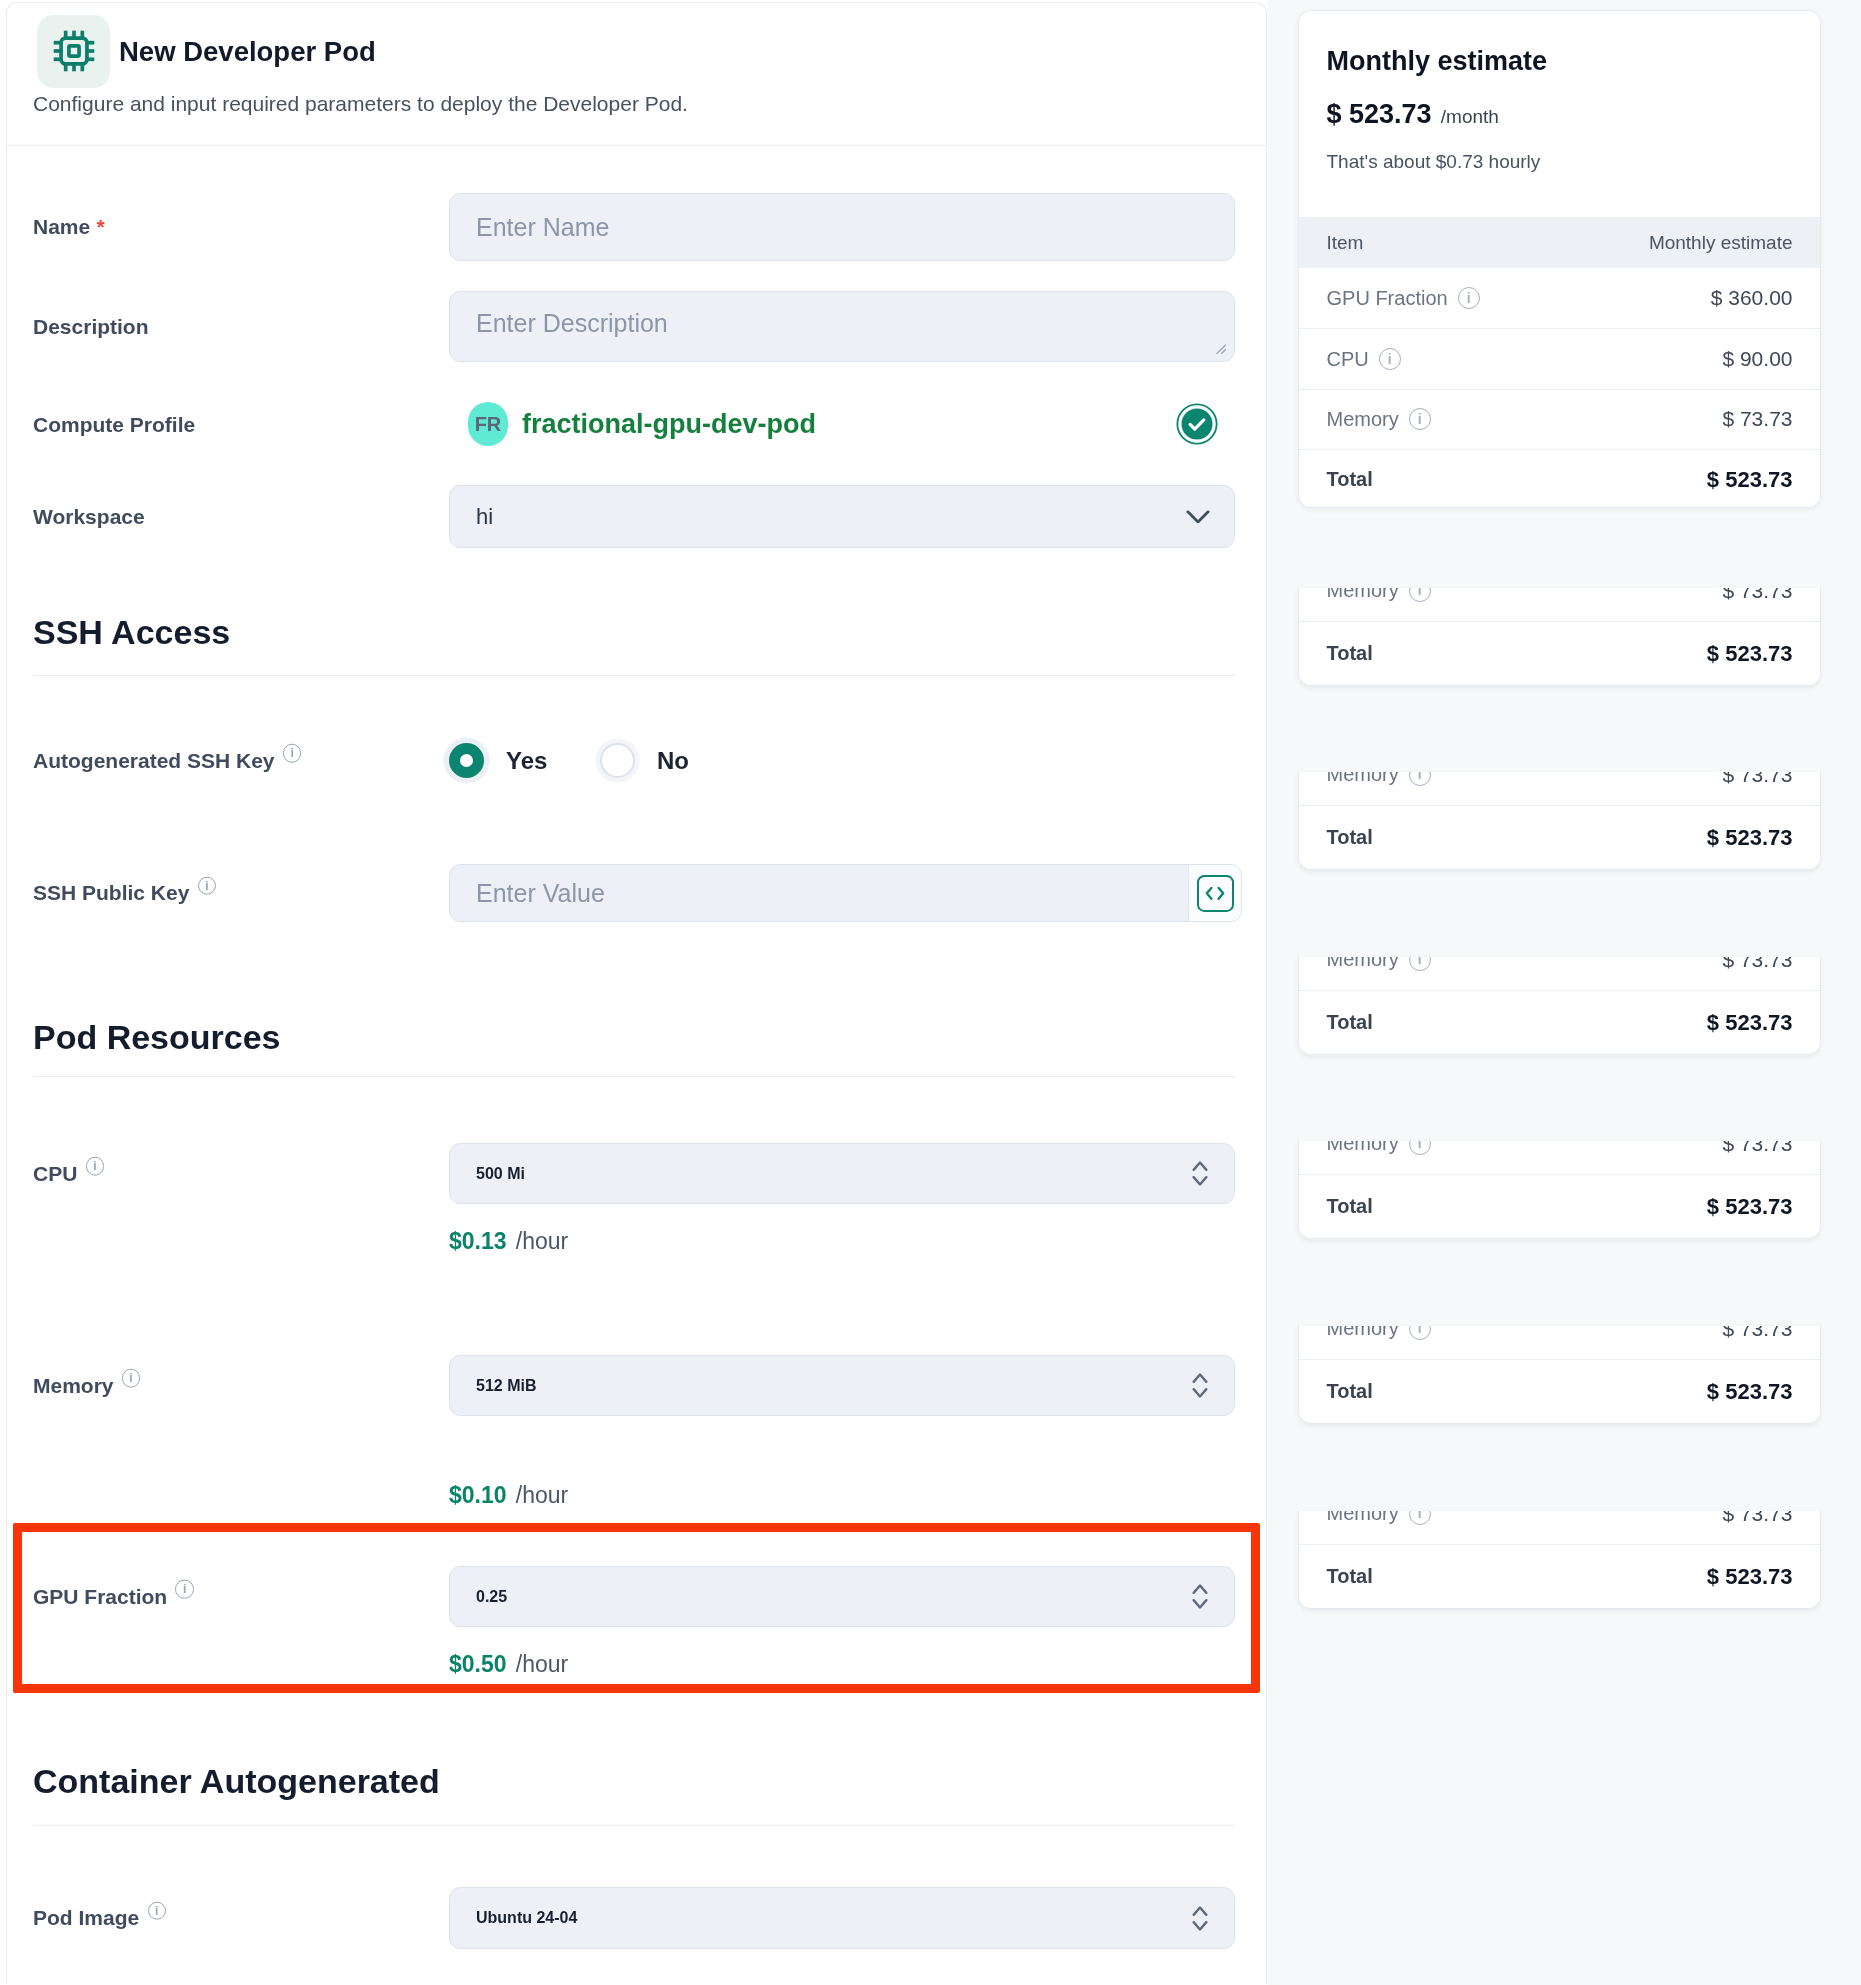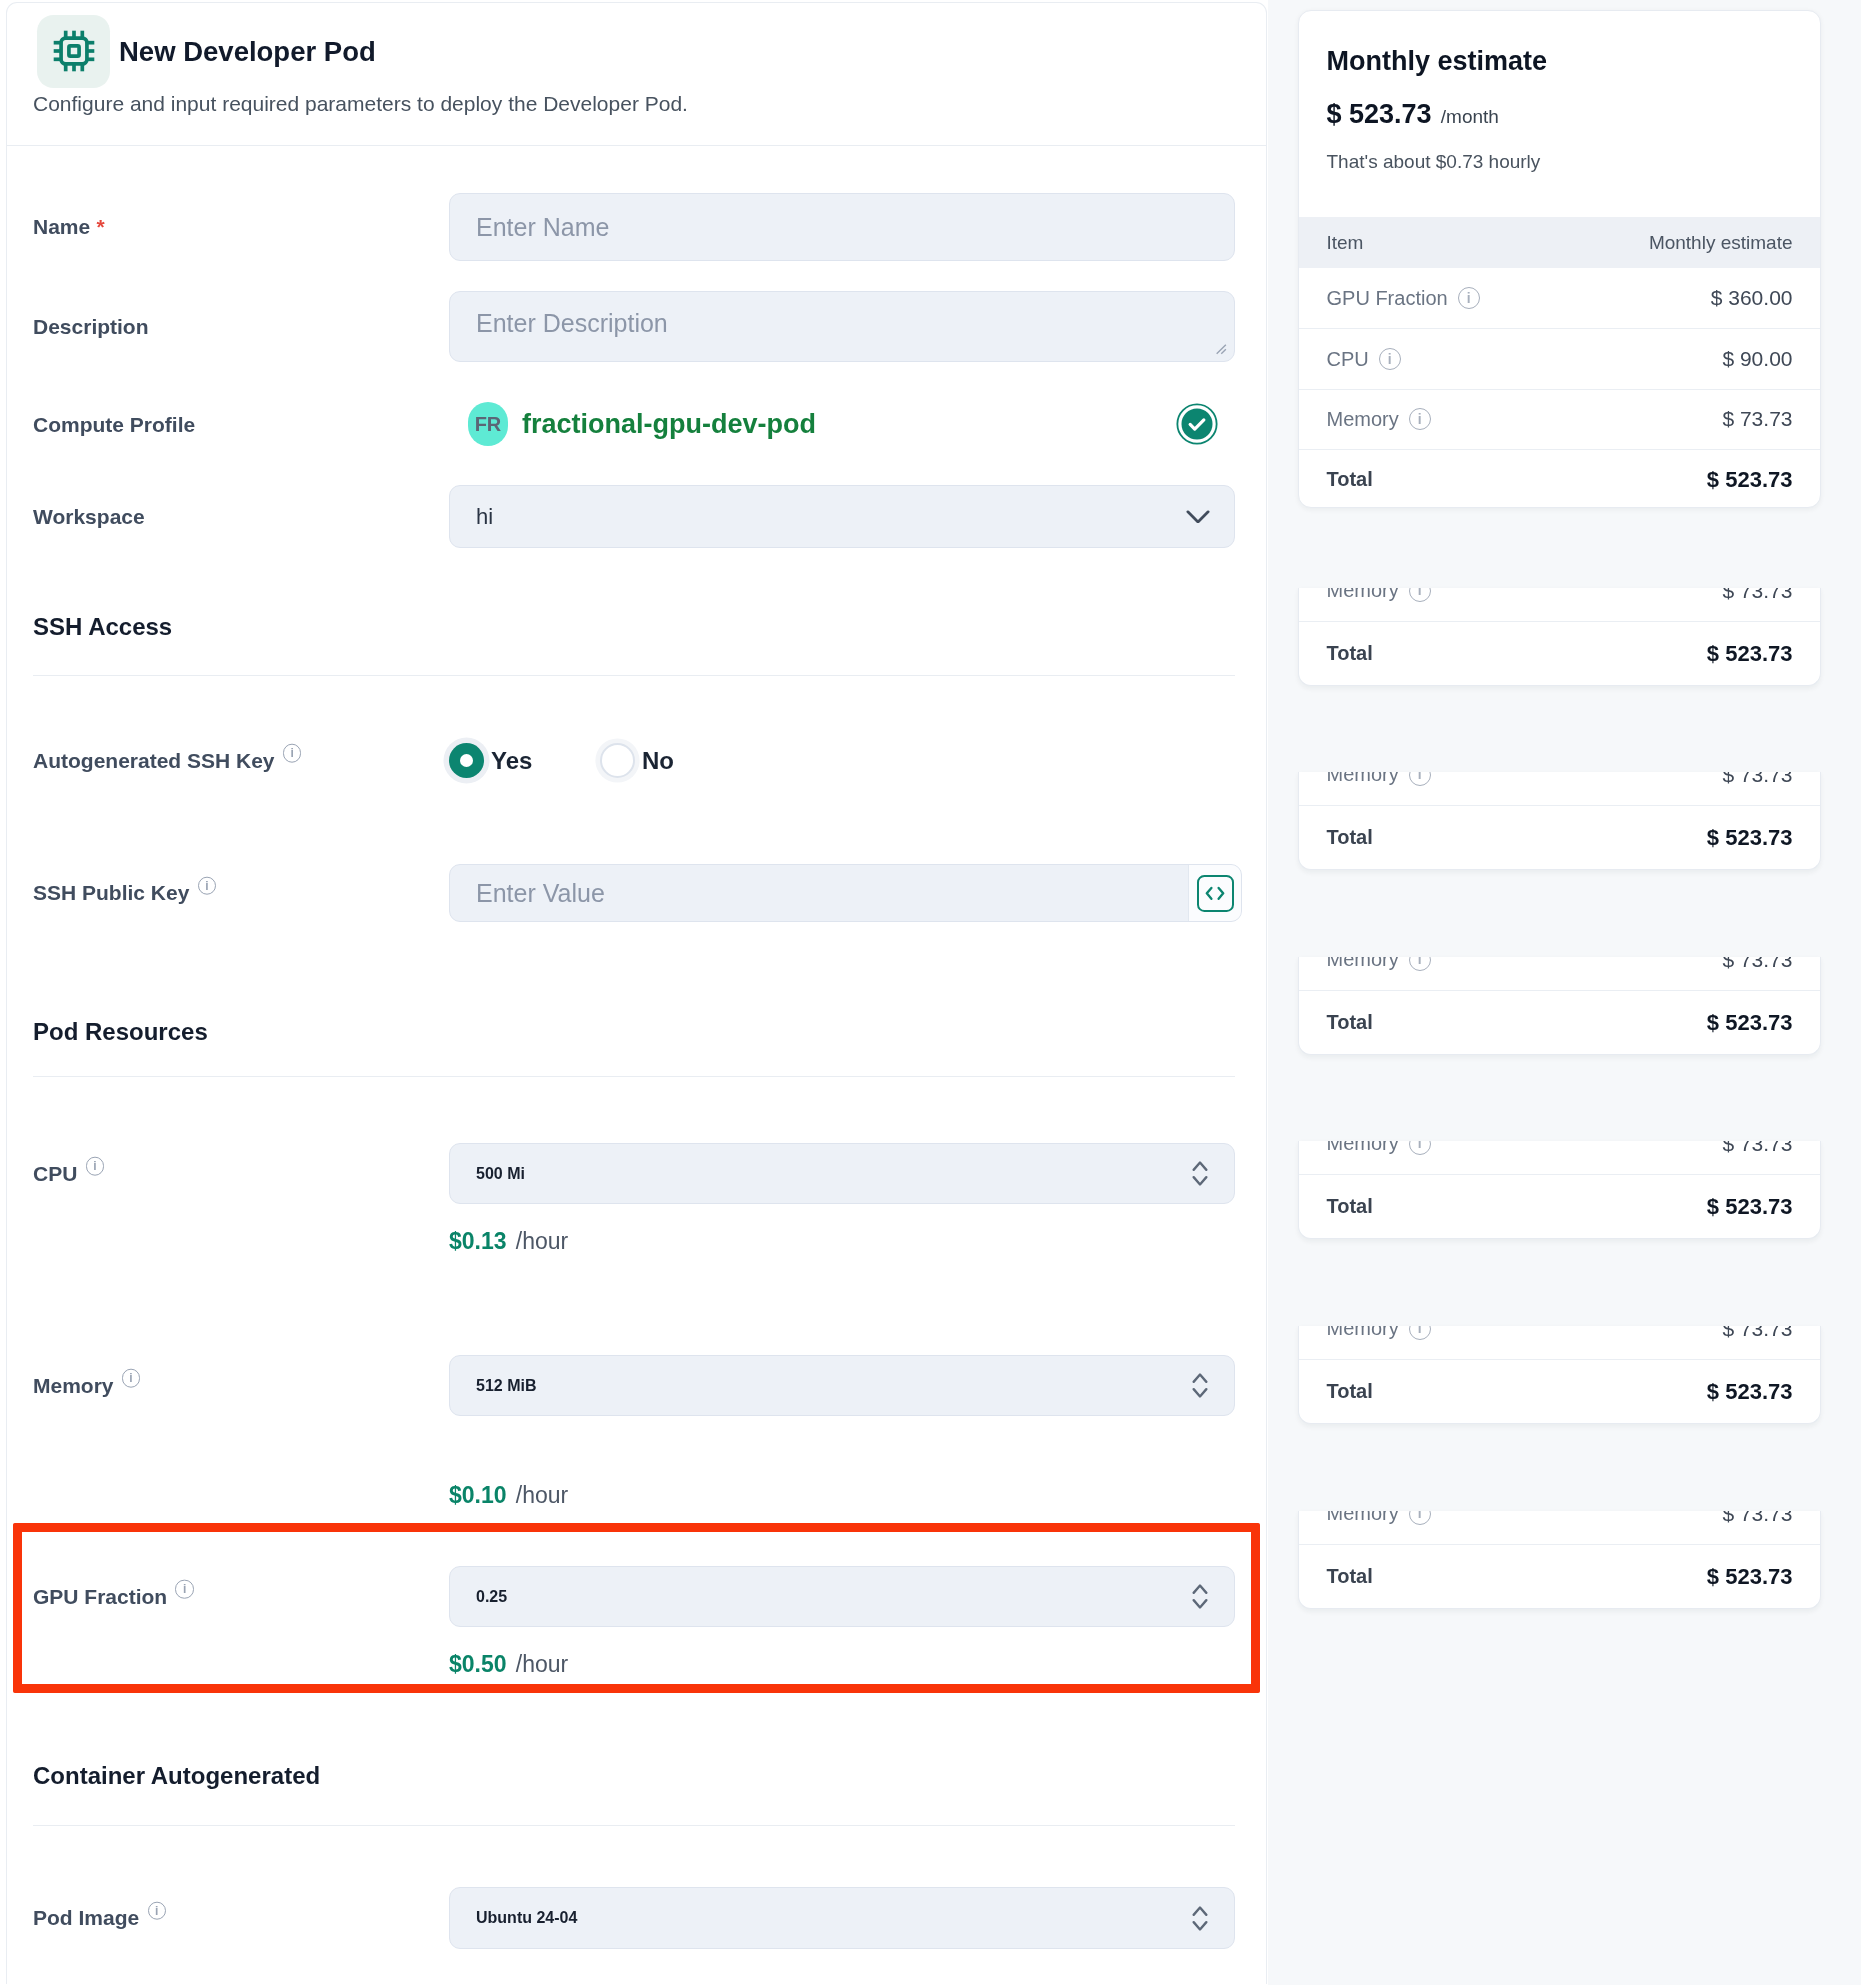--- a/index.html
+++ b/index.html
@@ -66,37 +66,37 @@
     display: flex; align-items: center; justify-content: space-between;
     padding: 0 24px 0 26px; cursor: pointer;
   }
   .select .val { font-size: 16px; font-weight: 700; color: #18202f; }
   .select .val.plain { font-size: 22px; font-weight: 400; color: #2a3444; }
 
   .price { display: flex; align-items: center; gap: 9.2px; font-size: 23px; }
   .price .amt { color: #0a8468; font-weight: 700; }
   .price .per { color: #4d5766; }
 
-  .section-h { left: 33px; font-size: 24px; font-weight: 700; color: #141d2d; }
+  .section-h { left: 33px; font-size: 34px; font-weight: 700; color: #141d2d; }
   .h-divider { left: 33px; width: 1202px; height: 0.9px; background: #e9edf2; }
 
   
   .info {
     display: inline-flex; width: 18.4px; height: 18.4px; flex: none;
     border: 1.4px solid #9aa4b4; border-radius: 50%;
     color: #99a3b3; font-size: 12px; font-weight: 600;
     align-items: center; justify-content: center; font-style: normal;
     margin-left: 8.3px;
   }
   .info::before { content: "i"; }
   .info.raised { transform: translateY(-7.3px); }
   .info.big { width: 22px; height: 22px; font-size: 13.8px; border-color: #a7afbc; color: #a7afbc; margin-left: 10px; }
 
   
-  .radio-opt { display: flex; align-items: center; gap: 7px; height: 37px; }
+  .radio-opt { display: flex; align-items: center; gap: 22px; height: 37px; }
   .radio { width: 35px; height: 35px; border-radius: 50%; position: relative; flex: none; }
   .radio.on { background: #0c8570; box-shadow: 0 0 0 5.5px #eceff4; }
   .radio.on::after { content: ""; position: absolute; inset: 11px; background: #fff; border-radius: 50%; }
   .radio.off { background: #fff; border: 2.8px solid #dde3ec; box-shadow: 0 0 0 4.6px #f3f5f8; }
   .radio-opt .rlabel { font-size: 24px; font-weight: 600; color: #1a2433; }
 
   
   #sshkey-control {
     left: 449px; top: 864px; width: 793px; height: 58px;
     border: 0.9px solid #dee4ee; border-radius: 11px;

